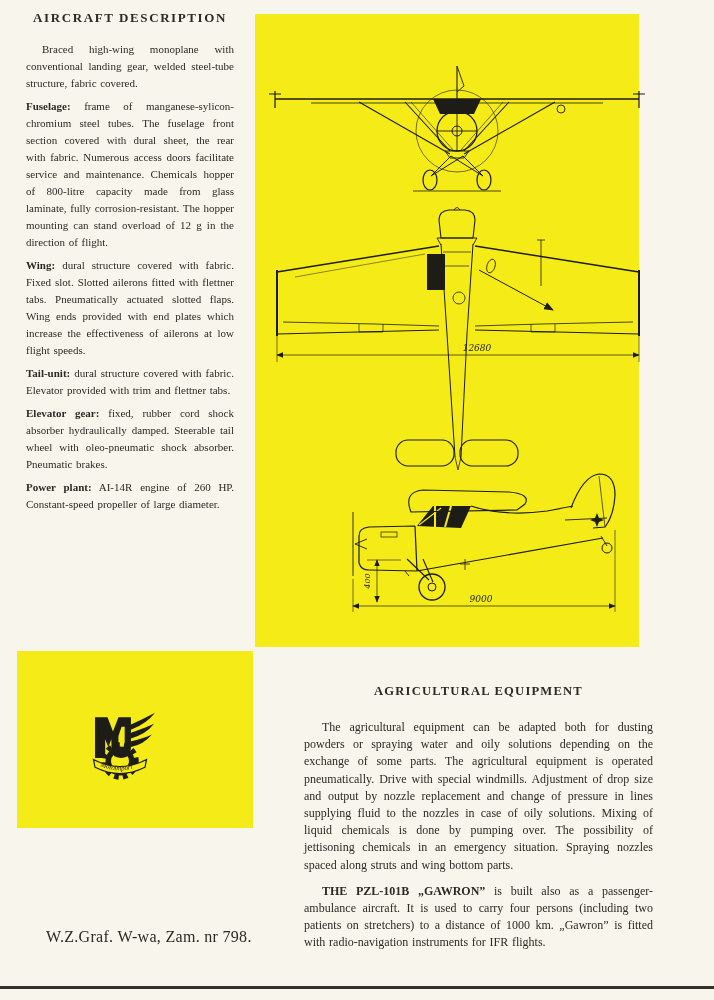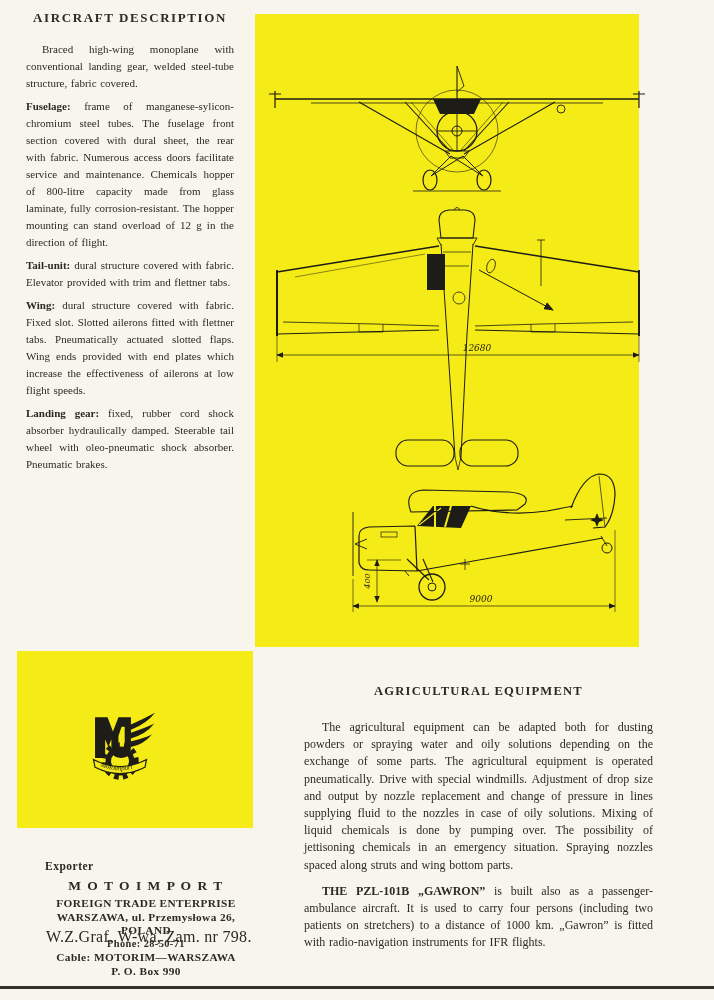--- a/index.html
+++ b/index.html
@@ -37,23 +37,24 @@
 </style>
 </head>
 <body>
 
 <div class="paper">
 
   <div class="left-col">
     <h1>AIRCRAFT DESCRIPTION</h1>
     <p class="indent"><span>Braced high-wing monoplane with conventional landing gear, welded steel-tube structure, fabric covered.</span></p>
     <p><span class="lead">Fuselage:</span><span> frame of manganese-sylicon-chromium steel tubes. The fuselage front section covered with dural sheet, the rear with fabric. Numerous access doors facilitate service and maintenance. Chemicals hopper of 800-litre capacity made from glass laminate, fully corrosion-resistant. The hopper mounting can stand overload of 12 g in the direction of flight.</span></p>
+    <p><span class="lead">Wing:</span><span> dural structure covered with fabric. Fixed slot. Slotted ailerons fitted with flettner tabs. Pneumatically actuated slotted flaps. Wing ends provided with end plates which increase the effectiveness of ailerons at low flight speeds.</span></p>
     <p><span class="lead">Tail-unit:</span><span> dural structure covered with fabric. Elevator provided with trim and flettner tabs.</span></p>
-    <p><span class="lead">Wing:</span><span> dural structure covered with fabric. Fixed slot. Slotted ailerons fitted with flettner tabs. Pneumatically actuated slotted flaps. Wing ends provided with end plates which increase the effectiveness of ailerons at low flight speeds.</span></p>
-    <p><span class="lead">Landing gear:</span><span> fixed, rubber cord shock absorber hydraulically damped. Steerable tail wheel with oleo-pneumatic shock absorber. Pneumatic brakes.</span></p>
+    <p><span class="lead">Elevator gear:</span><span> fixed, rubber cord shock absorber hydraulically damped. Steerable tail wheel with oleo-pneumatic shock absorber. Pneumatic brakes.</span></p>
+    <p><span class="lead">Power plant:</span><span> AI-14R engine of 260 HP. Constant-speed propeller of large diameter.</span></p>
   </div>
 
   <div class="panel-right">
     <svg width="404" height="633" viewBox="0 0 404 633">
       <defs>
         <marker id="arrL" markerWidth="10" markerHeight="8" refX="1" refY="4" orient="auto">
           <path d="M10,0 L0,4 L10,8 Z" fill="#1d1c17"></path>
         </marker>
         <marker id="arrR" markerWidth="10" markerHeight="8" refX="9" refY="4" orient="auto">
           <path d="M0,0 L10,4 L0,8 Z" fill="#1d1c17"></path>
@@ -178,27 +179,17 @@
       </g>
     </svg>
   </div>
 
   <div class="right-col">
     <h2>AGRICULTURAL EQUIPMENT</h2>
     <p class="indent"><span>The agricultural equipment can be adapted both for dusting powders or spraying water and oily solutions depending on the exchange of some parts. The agricultural equipment is operated pneumatically. Drive with special windmills. Adjustment of drop size and output by nozzle replacement and change of pressure in lines supplying fluid to the nozzles in case of oily solutions. Mixing of liquid chemicals is done by pumping over. The possibility of jettisoning chemicals in an emergency situation. Spraying nozzles spaced along struts and wing bottom parts.</span></p>
     <p class="indent"><span class="lead">THE PZL-101B „GAWRON”</span><span> is built also as a passenger-ambulance aircraft. It is used to carry four persons (including two patients on stretchers) to a distance of 1000 km. „Gawron” is fitted with radio-navigation instruments for IFR flights.</span></p>
   </div>
 
-  <div class="exporter">
-    <span class="exp-label">Exporter</span>
-    <div class="company">M O T O I M P O R T</div>
-    <div class="line">FOREIGN TRADE ENTERPRISE</div>
-    <div class="line">WARSZAWA, ul. Przemysłowa 26,</div>
-    <div class="line">POLAND</div>
-    <div class="line small">Phone: 28-50-71</div>
-    <div class="line">Cable: MOTORIM—WARSZAWA</div>
-    <div class="line">P. O. Box 990</div>
-  </div>
 
   <div class="imprint">W.Z.Graf. W-wa, Zam. nr 798.</div>
   <div class="page-edge"></div>
 
 </div>
 
 </body></html>

